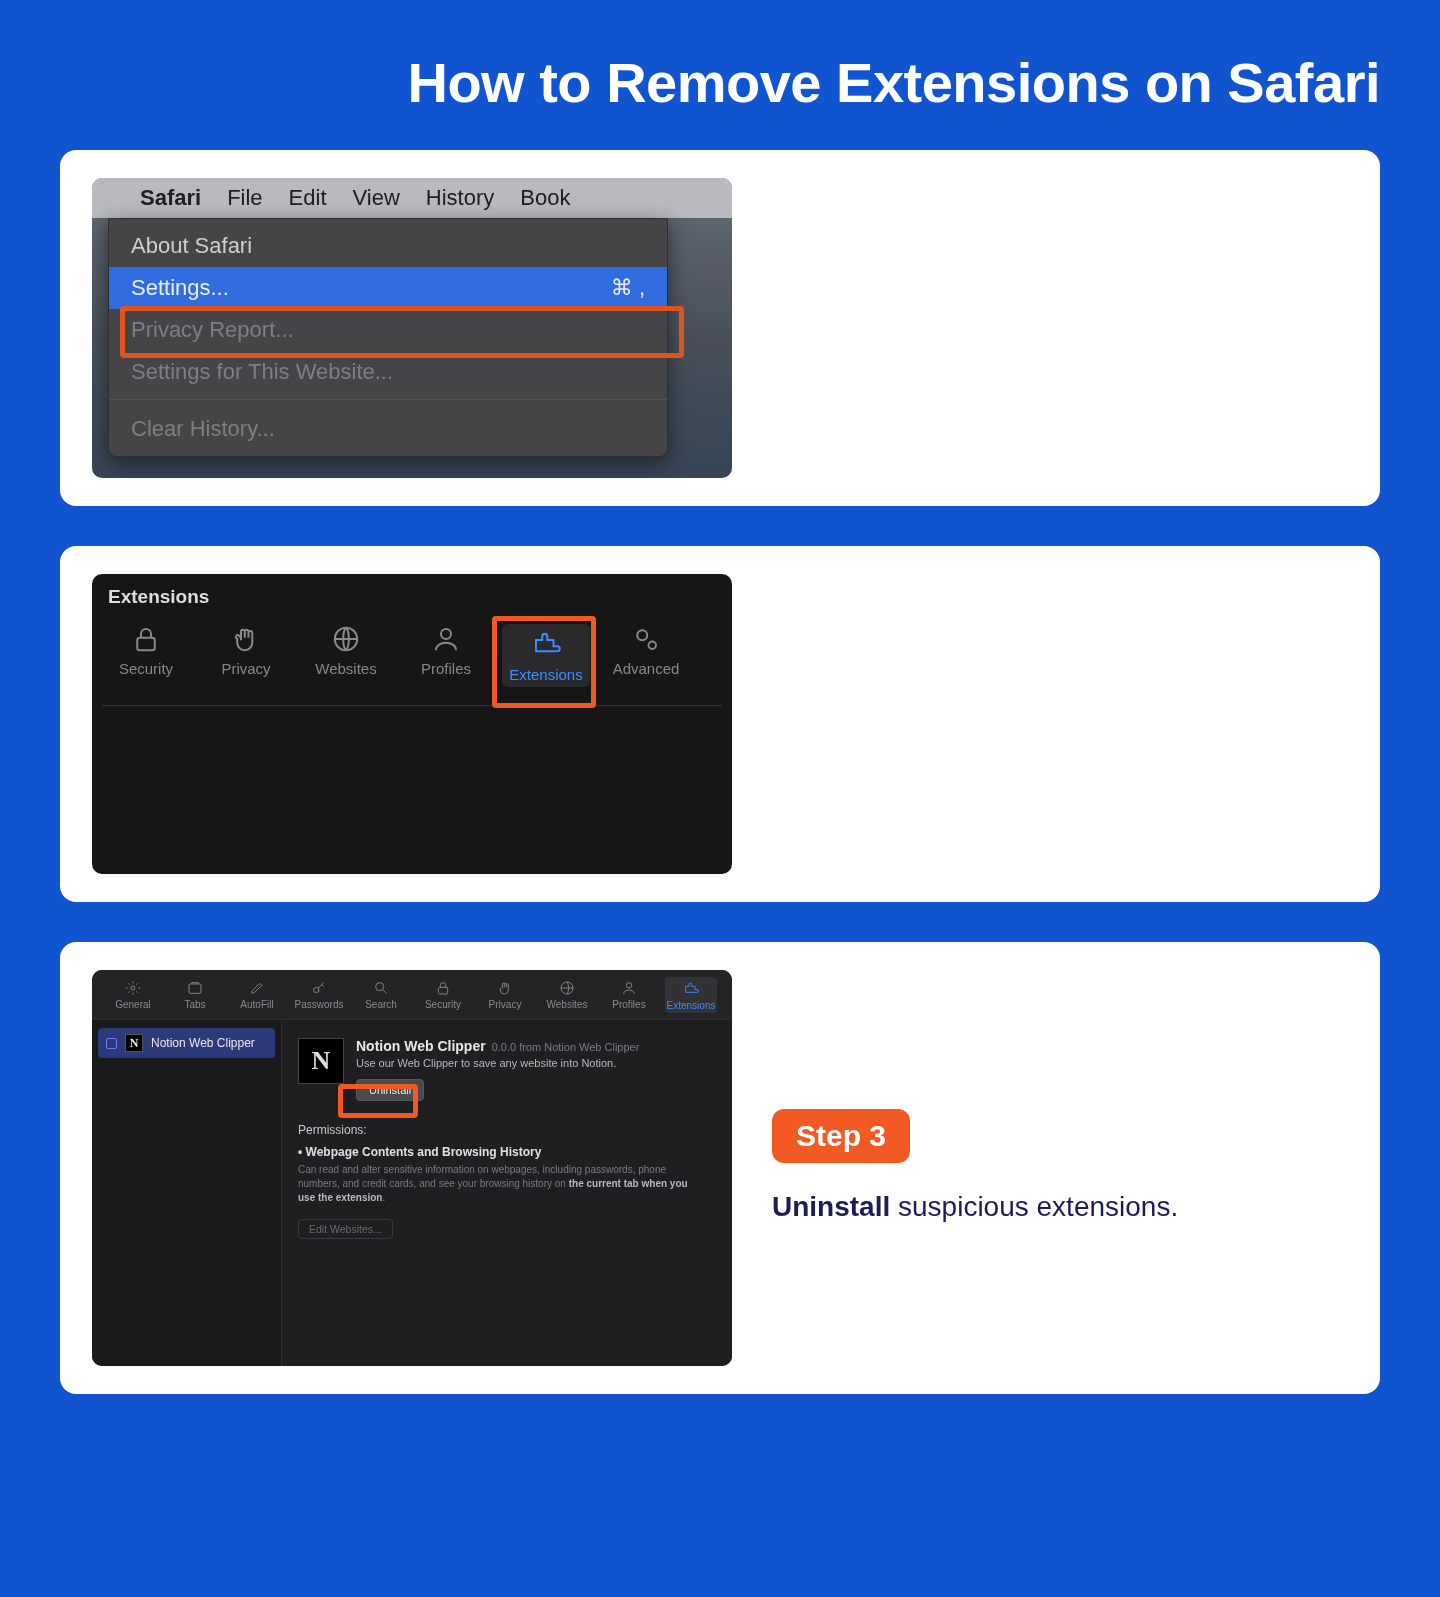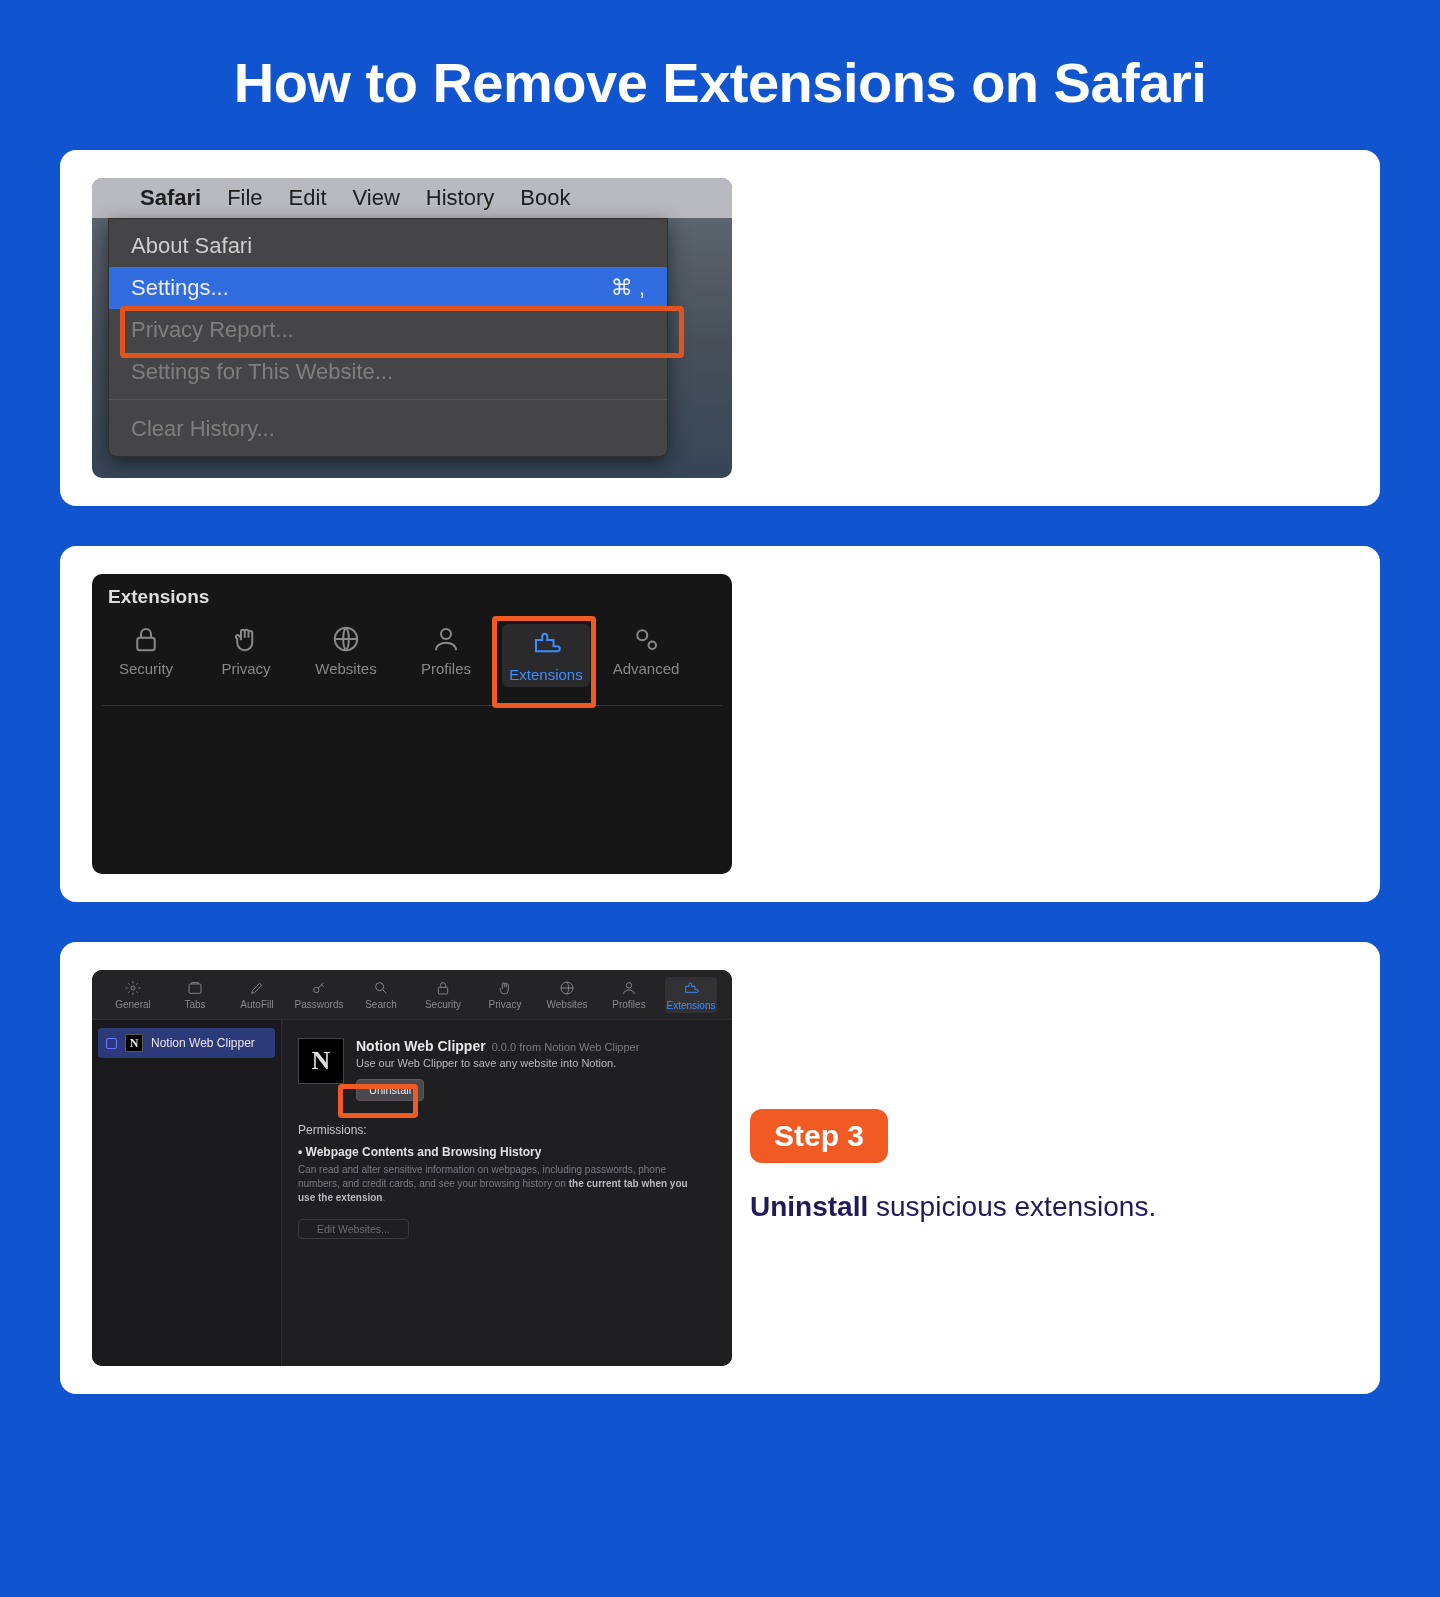--- a/index.html
+++ b/index.html
@@ -6,31 +6,31 @@
   body {
     background: #1154d0;
     font-family: -apple-system, BlinkMacSystemFont, "Segoe UI", Arial, sans-serif;
     width: 1440px;
     padding: 40px 60px 250px 60px;
   }
   .page-title {
     color: #fff;
     font-size: 56px;
     font-weight: 800;
-    text-align: center;
+    text-align: right;
     margin: 10px 0 35px 0;
     letter-spacing: -0.5px;
   }
   .card {
     background: #fff;
     border-radius: 16px;
     padding: 28px 32px;
     display: flex;
     align-items: center;
-    gap: 18px;
+    gap: 40px;
     margin-bottom: 40px;
   }
   .screenshot {
     border-radius: 10px;
     overflow: hidden;
     flex-shrink: 0;
   }
   .right-col { flex: 1; }
   .step-badge {
     display: inline-block;
@@ -157,21 +157,21 @@
     position:absolute; border:5px solid #f15a22; border-radius:4px;
     left:246px; top:114px; width:80px; height:34px; pointer-events:none;
   }
   .s3-perm { margin-top:22px; color:#c8c8cc; font-size:12px; }
   .s3-bul { margin-top:8px; color:#e0e0e4; font-size:12px; font-weight:600; }
   .s3-bul:before { content:"• "; }
   .s3-det { color:#7a7a80; font-size:10px; line-height:1.4; margin-top:4px; max-width:400px; }
   .s3-det b { color:#b8b8be; font-weight:600; }
   .s3-edit {
     display:inline-block; margin-top:14px; color:#6a6a70;
-    font-size:10.5px; padding:3px 18px; border-radius:4px; border:1px solid #3a3a3e;
+    font-size:10.5px; padding:3px 10px; border-radius:4px; border:1px solid #3a3a3e;
   }
 </style>
 </head>
 <body>
 
 <h1 class="page-title">How to Remove Extensions on Safari</h1>
 
 <div class="card">
   <div class="screenshot s1">
     <div class="s1-menubar">

